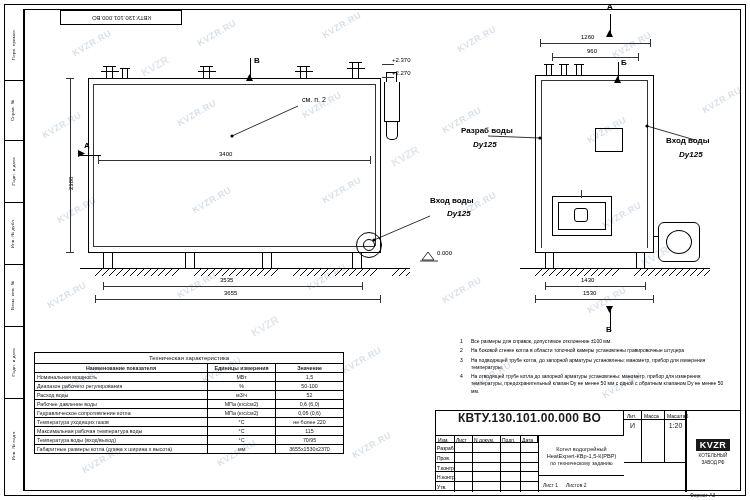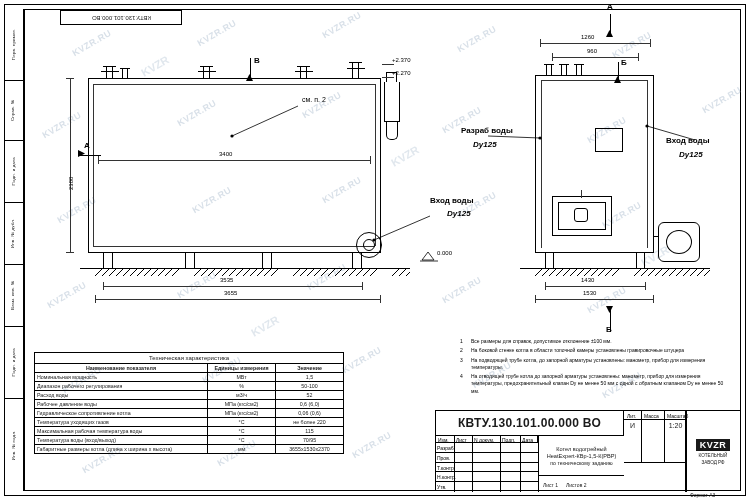--- a/index.html
+++ b/index.html
@@ -453,21 +453,21 @@
       </div>
     <div>
         <span class="n">4</span>
         <span>На отводящей трубе котла до запорной арматуры установлены: манометр, прибор для измерения температуры, предохранительный клапан Dу не менее 50 мм с одной с обратным клапаном Dу не менее 50 мм.</span>
       </div>
   </div>
 
   <div style="position:absolute;left:435px;top:410px;width:306px;height:81px;border:1.4px solid #000;">
 
     <div style="position:absolute;left:0;top:0;width:188px;height:25px;border-right:1px solid #000;border-bottom:1px solid #000;
-                display:flex;align-items:center;justify-content:center;">
+                display:flex;justify-content:center;">
       <span style="font-size:12px;font-weight:bold;letter-spacing:0.3px;">КВТУ.130.101.00.000 ВО</span>
     </div>
 
     <div style="position:absolute;left:0;top:25px;width:188px;height:56px;">
 
       <div style="position:absolute;left:0;top:0;width:102px;height:7px;border-bottom:0.8px solid #000;border-right:1px solid #000;display:flex;">
         <span class="tb-t" style="left:2px;top:1px;">Изм.</span>
         <span class="tb-t" style="left:20px;top:1px;">Лист</span>
         <span class="tb-t" style="left:38px;top:1px;">N докум.</span>
         <span class="tb-t" style="left:66px;top:1px;">Подп.</span>

